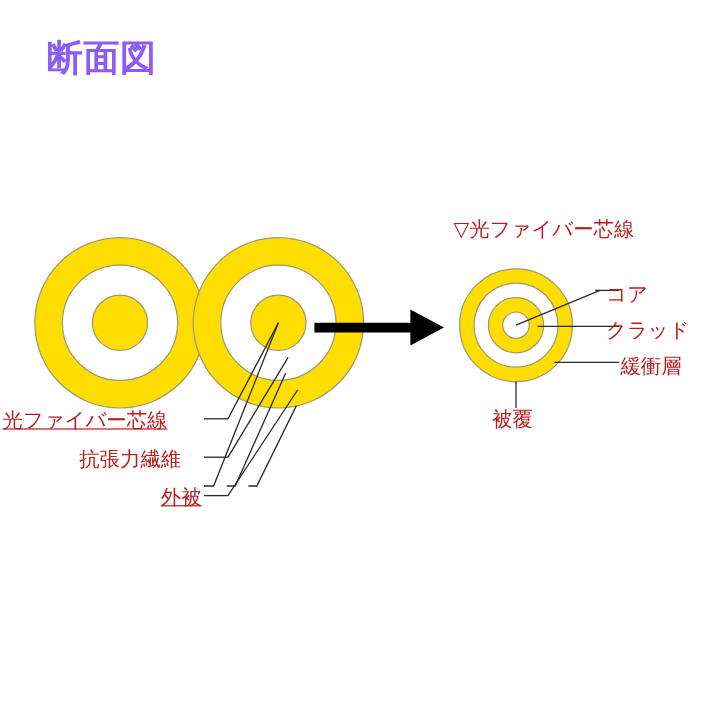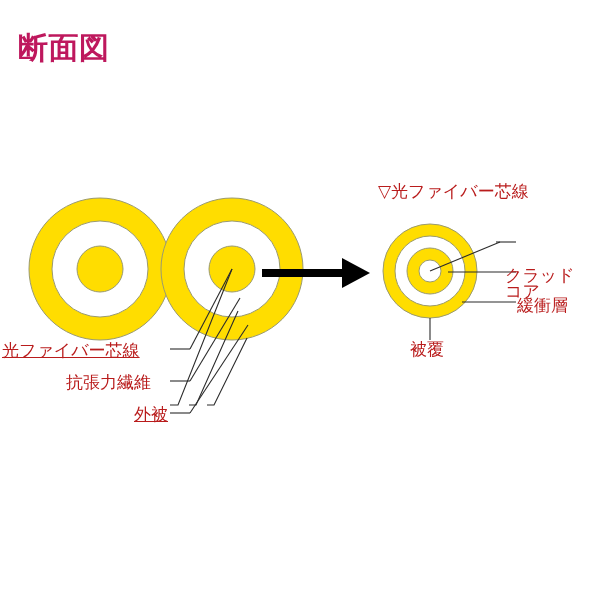--- a/index.html
+++ b/index.html
@@ -16,40 +16,40 @@
   }
   #canvas {
     position: absolute;
     top: 0;
     left: 0;
     width: 600px;
     height: 600px;
   }
   .page-title {
     position: absolute;
-    left: 18px;
+    left: 39px;
     top: 28px;
     font-size: 30px;
     font-weight: bold;
     letter-spacing: 0.5px;
-    color: #be185d;
+    color: #8b5cf6;
     font-family: "DejaVu Sans", "Liberation Sans", sans-serif;
   }
   .lbl {
     position: absolute;
     font-size: 17px;
     color: #b91c1c;
     white-space: nowrap;
     font-family: "DejaVu Sans", "Liberation Sans", sans-serif;
   }
   #label-fiber-core-main  { left: 2px;  top: 339px; text-decoration: underline; }
   #label-tensile-fiber    { left: 66px;  top: 371px; text-align: center; }
   #label-outer-sheath     { left: 134px; top: 403px; text-decoration: underline; }
   #label-detail-heading   { left: 378px; top: 180px; }
-  #label-core             { left: 505px; top: 234px; margin-top: 46px; }
+  #label-core             { left: 505px; top: 234px; }
   #label-clad             { left: 505px; top: 264px; text-align: right; }
   #label-buffer           { left: 505px; top: 294px; margin-left: 12px; }
   #label-coating          { left: 410px; top: 338px; }
 </style>
 </head>
 <body>
 
 <svg id="canvas" viewBox="0 0 600 600">
 
   <g>

